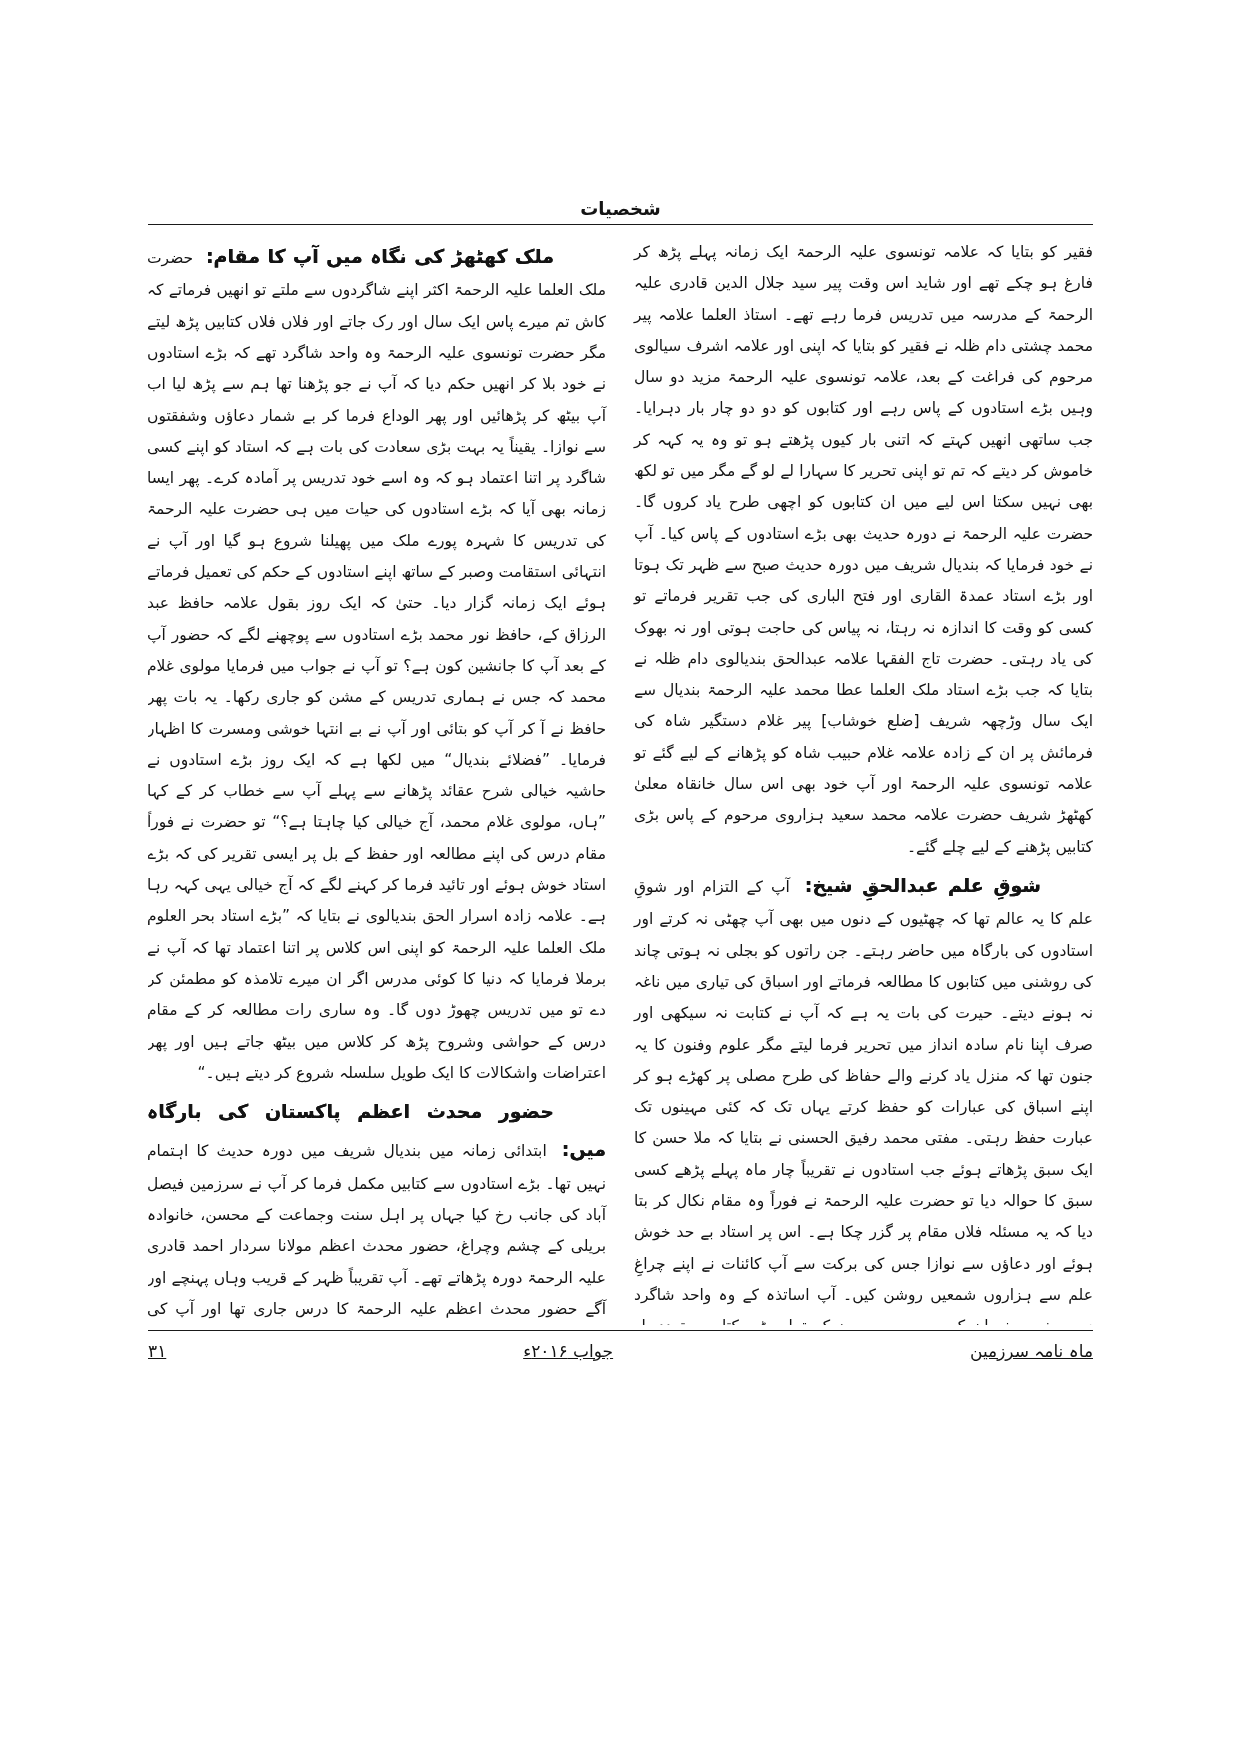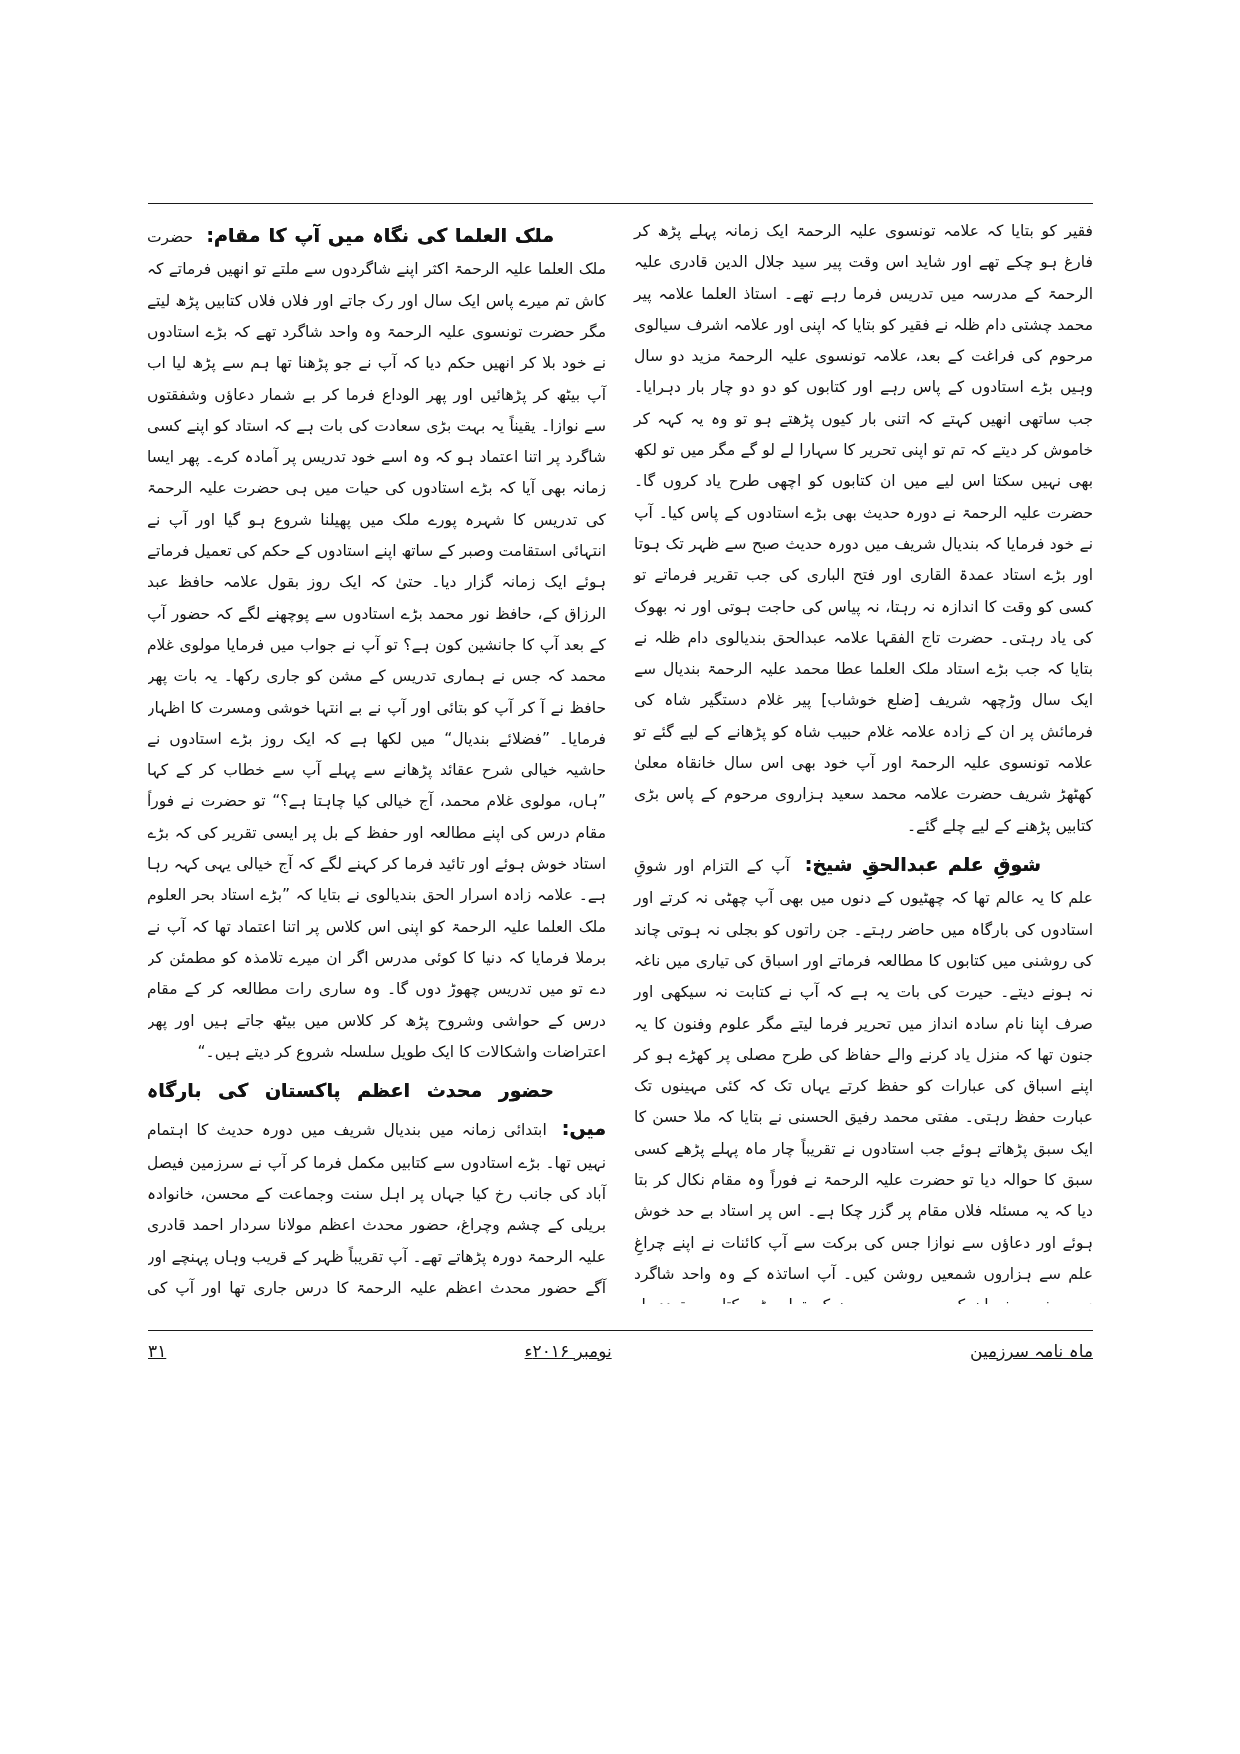--- a/index.html
+++ b/index.html
@@ -84,51 +84,52 @@
     text-decoration: underline;
   }
 </style>
 </head>
 <body>
 
 <div class="page" lang="ur">
 
   <div class="content">
 
+    <div class="section-header" dir="rtl">شخصیات</div>
 
     <div class="header-rule"></div>
 
     <div class="columns">
 
       <div class="col">
         <p>
           <span>فقیر کو بتایا کہ علامہ تونسوی علیہ الرحمۃ ایک زمانہ پہلے پڑھ کر فارغ ہو چکے تھے اور شاید اس وقت پیر سید جلال الدین قادری علیہ الرحمۃ کے مدرسہ میں تدریس فرما رہے تھے۔ استاذ العلما علامہ پیر محمد چشتی دام ظلہ نے فقیر کو بتایا کہ اپنی اور علامہ اشرف سیالوی مرحوم کی فراغت کے بعد، علامہ تونسوی علیہ الرحمۃ مزید دو سال وہیں بڑے استادوں کے پاس رہے اور کتابوں کو دو دو چار بار دہرایا۔ جب ساتھی انھیں کہتے کہ اتنی بار کیوں پڑھتے ہو تو وہ یہ کہہ کر خاموش کر دیتے کہ تم تو اپنی تحریر کا سہارا لے لو گے مگر میں تو لکھ بھی نہیں سکتا اس لیے میں ان کتابوں کو اچھی طرح یاد کروں گا۔ حضرت علیہ الرحمۃ نے دورہ حدیث بھی بڑے استادوں کے پاس کیا۔ آپ نے خود فرمایا کہ بندیال شریف میں دورہ حدیث صبح سے ظہر تک ہوتا اور بڑے استاد عمدۃ القاری اور فتح الباری کی جب تقریر فرماتے تو کسی کو وقت کا اندازہ نہ رہتا، نہ پیاس کی حاجت ہوتی اور نہ بھوک کی یاد رہتی۔ حضرت تاج الفقہا علامہ عبدالحق بندیالوی دام ظلہ نے بتایا کہ جب بڑے استاد ملک العلما عطا محمد علیہ الرحمۃ بندیال سے ایک سال وڑچھہ شریف [ضلع خوشاب] پیر غلام دستگیر شاہ کی فرمائش پر ان کے زادہ علامہ غلام حبیب شاہ کو پڑھانے کے لیے گئے تو علامہ تونسوی علیہ الرحمۃ اور آپ خود بھی اس سال خانقاہ معلیٰ کھٹھڑ شریف حضرت علامہ محمد سعید ہزاروی مرحوم کے پاس بڑی کتابیں پڑھنے کے لیے چلے گئے۔</span>
         </p>
         <p class="has-heading">
           <span class="run-heading">شوقِ علم عبدالحقِ شیخ:</span>
           <span>آپ کے التزام اور شوقِ علم کا یہ عالم تھا کہ چھٹیوں کے دنوں میں بھی آپ چھٹی نہ کرتے اور استادوں کی بارگاہ میں حاضر رہتے۔ جن راتوں کو بجلی نہ ہوتی چاند کی روشنی میں کتابوں کا مطالعہ فرماتے اور اسباق کی تیاری میں ناغہ نہ ہونے دیتے۔ حیرت کی بات یہ ہے کہ آپ نے کتابت نہ سیکھی اور صرف اپنا نام سادہ انداز میں تحریر فرما لیتے مگر علوم وفنون کا یہ جنون تھا کہ منزل یاد کرنے والے حفاظ کی طرح مصلی پر کھڑے ہو کر اپنے اسباق کی عبارات کو حفظ کرتے یہاں تک کہ کئی مہینوں تک عبارت حفظ رہتی۔ مفتی محمد رفیق الحسنی نے بتایا کہ ملا حسن کا ایک سبق پڑھاتے ہوئے جب استادوں نے تقریباً چار ماہ پہلے پڑھے کسی سبق کا حوالہ دیا تو حضرت علیہ الرحمۃ نے فوراً وہ مقام نکال کر بتا دیا کہ یہ مسئلہ فلاں مقام پر گزر چکا ہے۔ اس پر استاد بے حد خوش ہوئے اور دعاؤں سے نوازا جس کی برکت سے آپ کائنات نے اپنے چراغِ علم سے ہزاروں شمعیں روشن کیں۔ آپ اساتذہ کے وہ واحد شاگرد ہیں جنہوں نے ان کی صحبت میں رہ کر تمام بڑی کتابیں متعدد بار مکمل فرمائیں جن کا تفصیلی ذکر ہو چکا ہے۔</span>
         </p>
       </div>
 
       <div class="col">
         <p class="has-heading">
-          <span class="run-heading">ملک العلما کی نگاہ میں آپ کا مقام:</span>
+          <span class="run-heading">ملک کھٹھڑ کی نگاہ میں آپ کا مقام:</span>
           <span>حضرت ملک العلما علیہ الرحمۃ اکثر اپنے شاگردوں سے ملتے تو انھیں فرماتے کہ کاش تم میرے پاس ایک سال اور رک جاتے اور فلاں فلاں کتابیں پڑھ لیتے مگر حضرت تونسوی علیہ الرحمۃ وہ واحد شاگرد تھے کہ بڑے استادوں نے خود بلا کر انھیں حکم دیا کہ آپ نے جو پڑھنا تھا ہم سے پڑھ لیا اب آپ بیٹھ کر پڑھائیں اور پھر الوداع فرما کر بے شمار دعاؤں وشفقتوں سے نوازا۔ یقیناً یہ بہت بڑی سعادت کی بات ہے کہ استاد کو اپنے کسی شاگرد پر اتنا اعتماد ہو کہ وہ اسے خود تدریس پر آمادہ کرے۔ پھر ایسا زمانہ بھی آیا کہ بڑے استادوں کی حیات میں ہی حضرت علیہ الرحمۃ کی تدریس کا شہرہ پورے ملک میں پھیلنا شروع ہو گیا اور آپ نے انتہائی استقامت وصبر کے ساتھ اپنے استادوں کے حکم کی تعمیل فرماتے ہوئے ایک زمانہ گزار دیا۔ حتیٰ کہ ایک روز بقول علامہ حافظ عبد الرزاق کے، حافظ نور محمد بڑے استادوں سے پوچھنے لگے کہ حضور آپ کے بعد آپ کا جانشین کون ہے؟ تو آپ نے جواب میں فرمایا مولوی غلام محمد کہ جس نے ہماری تدریس کے مشن کو جاری رکھا۔ یہ بات پھر حافظ نے آ کر آپ کو بتائی اور آپ نے بے انتہا خوشی ومسرت کا اظہار فرمایا۔ ”فضلائے بندیال“ میں لکھا ہے کہ ایک روز بڑے استادوں نے حاشیہ خیالی شرح عقائد پڑھانے سے پہلے آپ سے خطاب کر کے کہا ”ہاں، مولوی غلام محمد، آج خیالی کیا چاہتا ہے؟“ تو حضرت نے فوراً مقام درس کی اپنے مطالعہ اور حفظ کے بل پر ایسی تقریر کی کہ بڑے استاد خوش ہوئے اور تائید فرما کر کہنے لگے کہ آج خیالی یہی کہہ رہا ہے۔ علامہ زادہ اسرار الحق بندیالوی نے بتایا کہ ”بڑے استاد بحر العلوم ملک العلما علیہ الرحمۃ کو اپنی اس کلاس پر اتنا اعتماد تھا کہ آپ نے برملا فرمایا کہ دنیا کا کوئی مدرس اگر ان میرے تلامذہ کو مطمئن کر دے تو میں تدریس چھوڑ دوں گا۔ وہ ساری رات مطالعہ کر کے مقام درس کے حواشی وشروح پڑھ کر کلاس میں بیٹھ جاتے ہیں اور پھر اعتراضات واشکالات کا ایک طویل سلسلہ شروع کر دیتے ہیں۔“</span>
         </p>
         <p class="has-heading">
           <span class="run-heading">حضور محدث اعظم پاکستان کی بارگاہ میں:</span>
           <span>ابتدائی زمانہ میں بندیال شریف میں دورہ حدیث کا اہتمام نہیں تھا۔ بڑے استادوں سے کتابیں مکمل فرما کر آپ نے سرزمین فیصل آباد کی جانب رخ کیا جہاں پر اہل سنت وجماعت کے محسن، خانوادہ بریلی کے چشم وچراغ، حضور محدث اعظم مولانا سردار احمد قادری علیہ الرحمۃ دورہ پڑھاتے تھے۔ آپ تقریباً ظہر کے قریب وہاں پہنچے اور آگے حضور محدث اعظم علیہ الرحمۃ کا درس جاری تھا اور آپ کی آنکھوں سے زار وقطار آنسو رواں تھے۔ یہ دیکھتے ہی حضرت علیہ الرحمۃ</span>
         </p>
       </div>
 
     </div>
   </div>
 
   <div class="footer">
     <div class="footer-rule"></div>
     <div class="footer-row">
       <span class="footer-item">ماہ نامہ سرزمین</span>
-      <span class="footer-item">نومبر ۲۰۱۶ء</span>
+      <span class="footer-item">جواب ۲۰۱۶ء</span>
       <span class="footer-item">۳۱</span>
     </div>
   </div>
 
 </div>
 
 </body></html>

